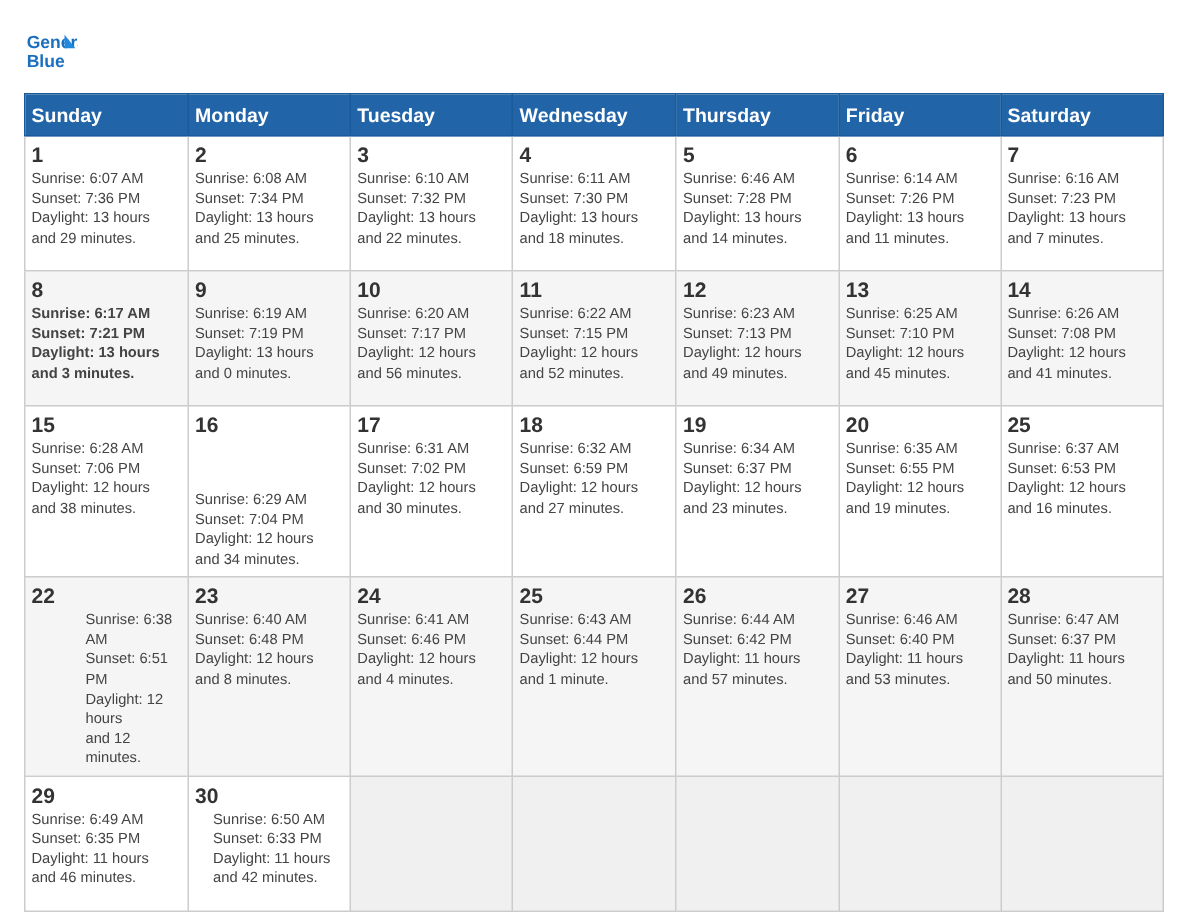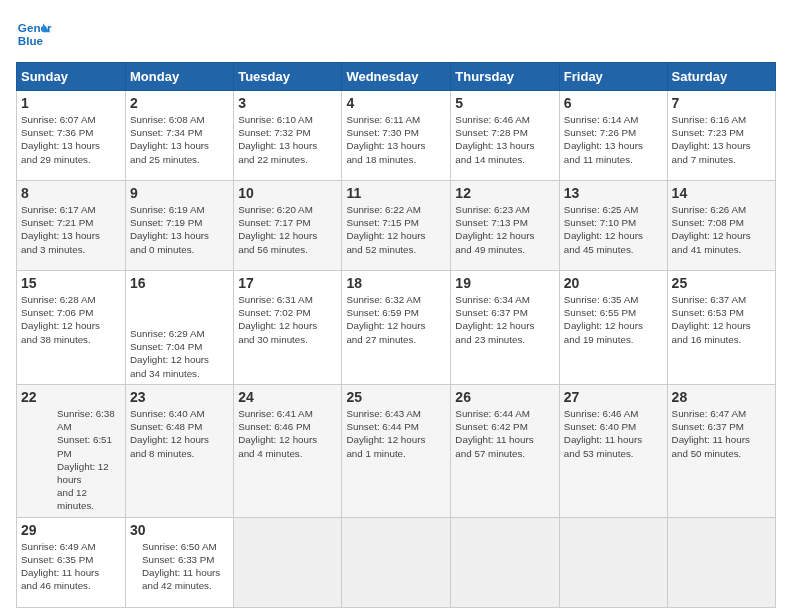--- a/index.html
+++ b/index.html
@@ -153,21 +153,21 @@
           <span class="day-num">7</span>
           <div class="day-info" style="white-space: pre-line;">Sunrise: 6:16 AM
 Sunset: 7:23 PM
 Daylight: 13 hours
 and 7 minutes.</div>
         </td>
       </tr>
       <tr>
         <td>
           <span class="day-num">8</span>
-          <div class="day-info" style="white-space: pre-line;">Sunrise: 6:17 AM
+          <div class="day-info" style="white-space: pre-line; font-weight: bold;">Sunrise: 6:17 AM
 Sunset: 7:21 PM
 Daylight: 13 hours
 and 3 minutes.</div>
         </td>
         <td>
           <span class="day-num">9</span>
           <div class="day-info" style="white-space: pre-line;">Sunrise: 6:19 AM
 Sunset: 7:19 PM
 Daylight: 13 hours
 and 0 minutes.</div>

